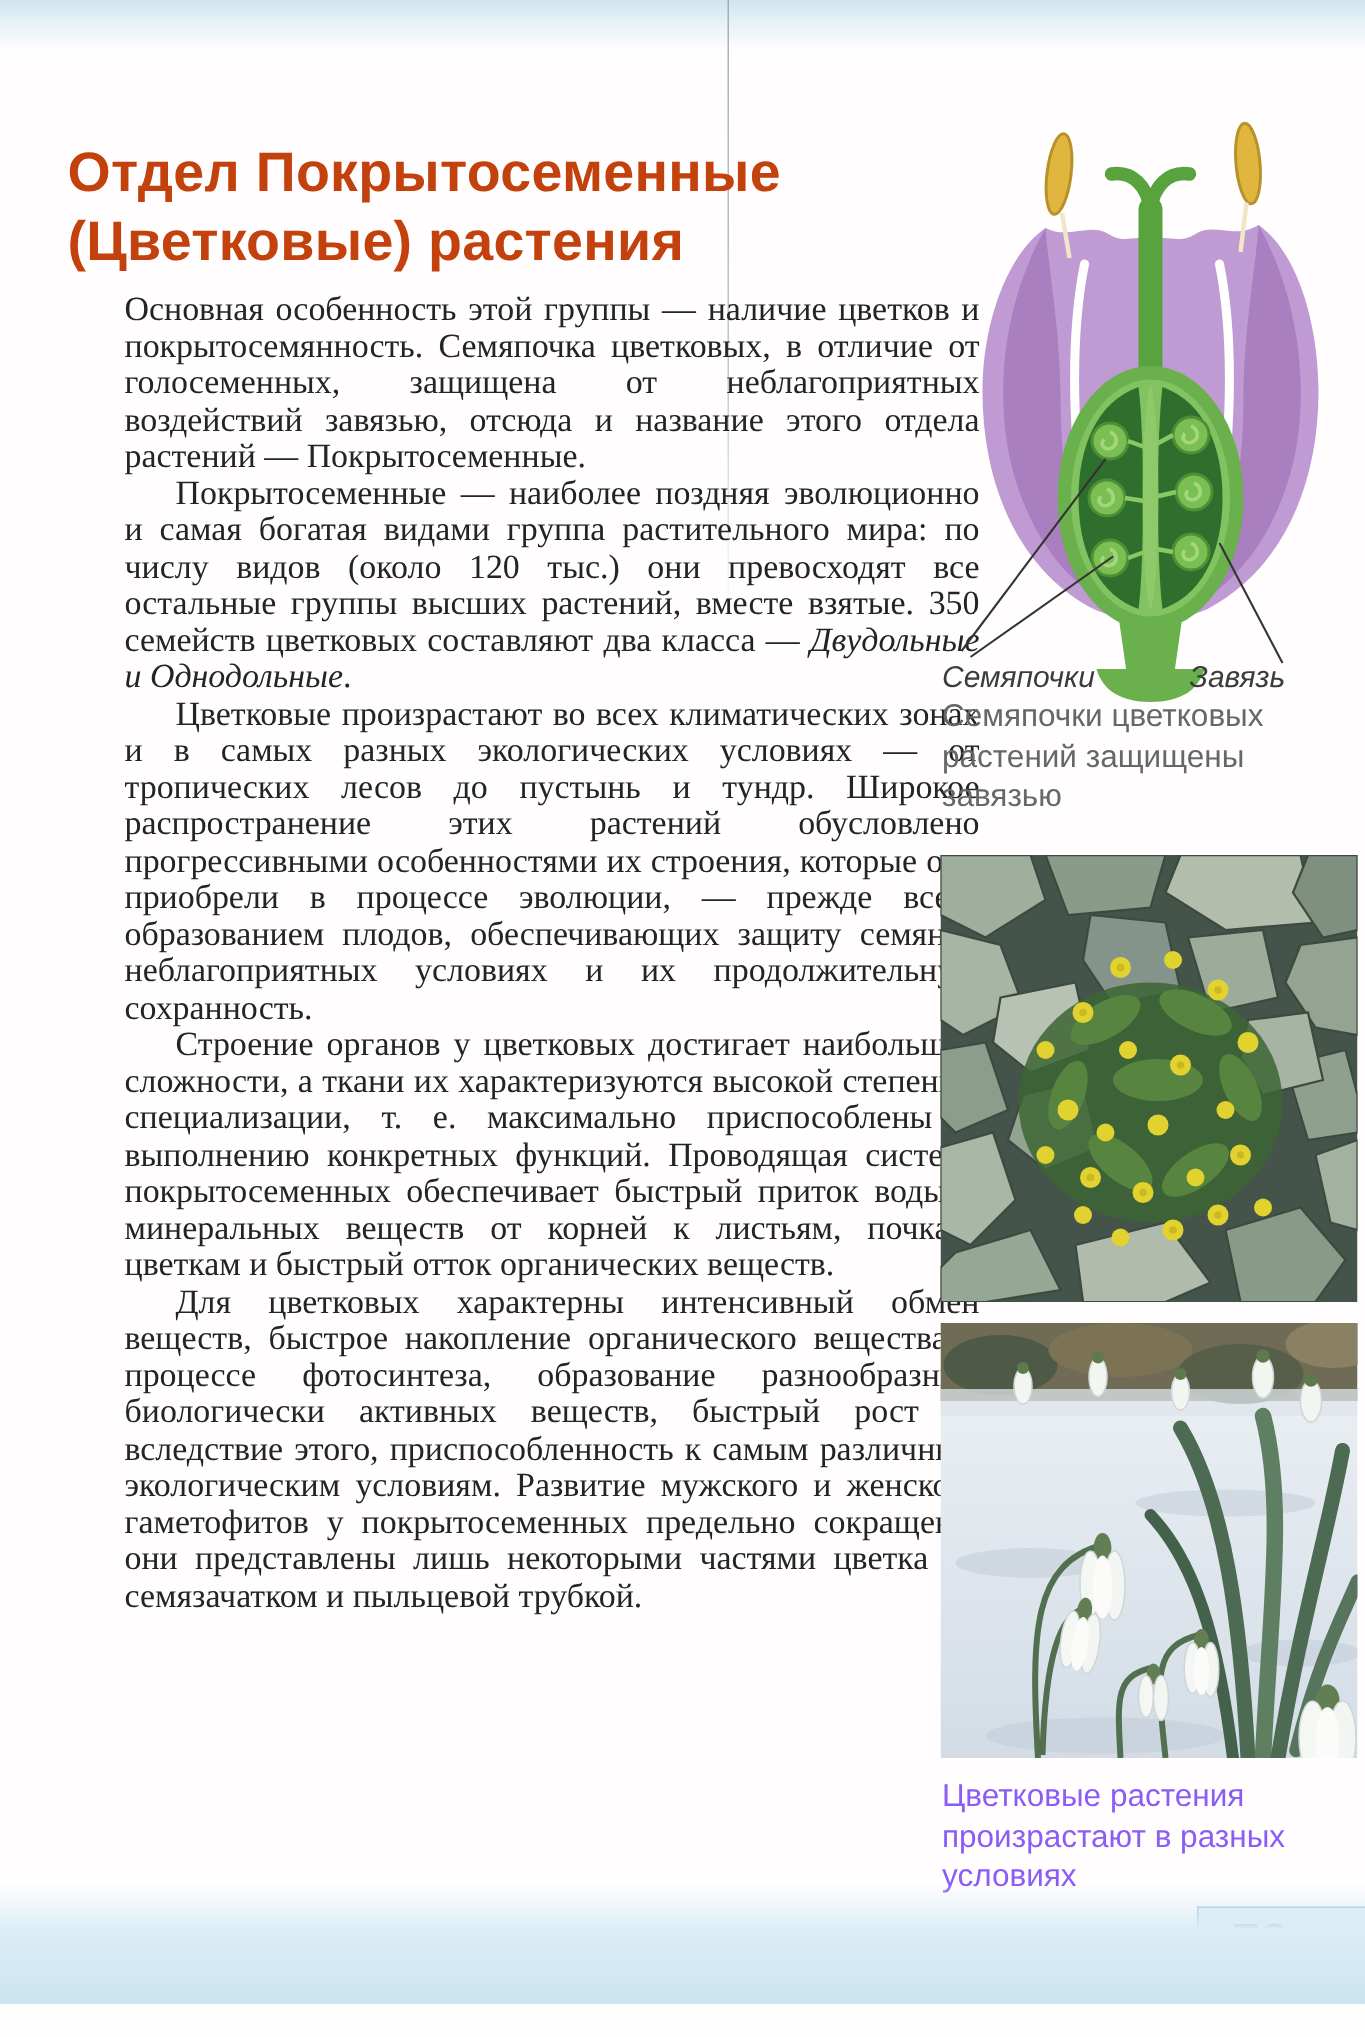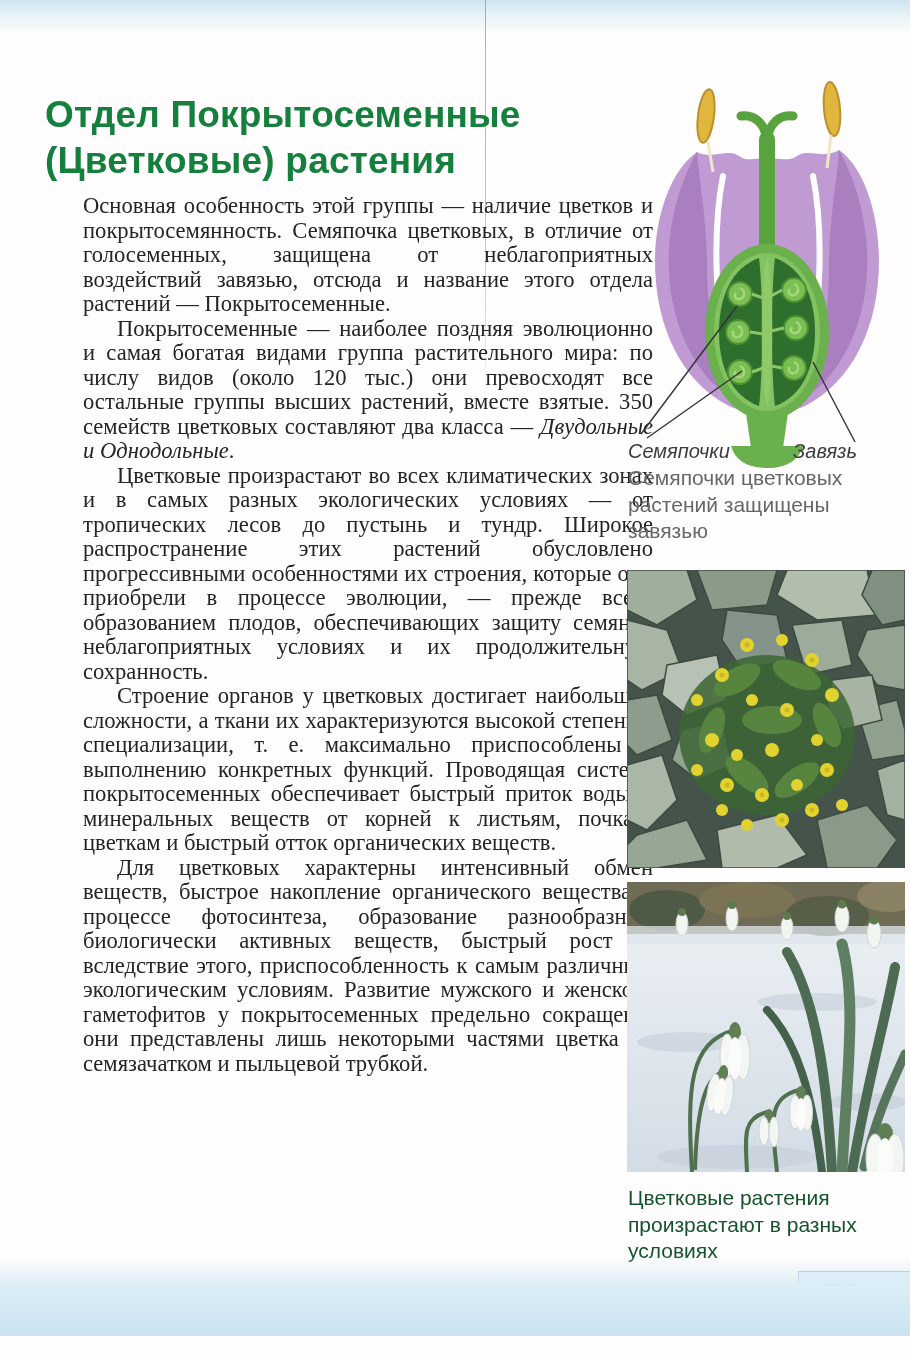--- a/index.html
+++ b/index.html
@@ -25,21 +25,21 @@
   }
   .bottom-tint{
     position:absolute;left:0;top:1256px;width:910px;height:80px;
     background:linear-gradient(180deg, rgba(217,236,246,0) 0%, #dcedf6 38%, #cbe4f1 100%);
   }
   .bottom-white{position:absolute;left:0;top:1336px;width:910px;height:22px;background:#fefefe;}
 
   .page-title{
     position:absolute;left:45px;top:92px;width:560px;
     font-family:"Liberation Sans", sans-serif;font-weight:700;
-    font-size:37px;line-height:46px;color:#15803d;letter-spacing:.2px;
+    font-size:37px;line-height:46px;color:#c2410c;letter-spacing:.2px;
   }
   .body-col{
     position:absolute;left:43px;top:194px;width:570px;
     font-size:22.6px;line-height:24.5px;color:#242424;
     text-align:justify;
     margin-left:40px;
   }
   .body-col p.para{margin:0;}
   .body-col p.ind{text-indent:34px;}
   .body-col .it{font-style:italic;}
@@ -53,21 +53,21 @@
     position:absolute;left:628px;top:465px;width:246px;
     font-family:"Liberation Sans", sans-serif;
     font-size:21px;line-height:26.5px;color:#676767;
   }
   .photo{position:absolute;left:627px;width:278px;display:block;}
   .photo1{top:570px;height:298px;}
   .photo2{top:882px;height:290px;}
   .photos-caption{
     position:absolute;left:628px;top:1185px;width:246px;
     font-family:"Liberation Sans", sans-serif;
-    font-size:21px;line-height:26.5px;color:#14532d;
+    font-size:21px;line-height:26.5px;color:#8b5cf6;
   }
   .page-num-box{
     position:absolute;left:798px;top:1271px;width:112px;height:49px;
     background:#d9ecf7;
     border:1px solid var(--accent-blue);border-right:none;
     box-sizing:border-box;
   }
   .page-num{
     font-family:"Liberation Sans", sans-serif;
     font-size:34px;color:#4f6070;line-height:47px;padding-left:22px;

